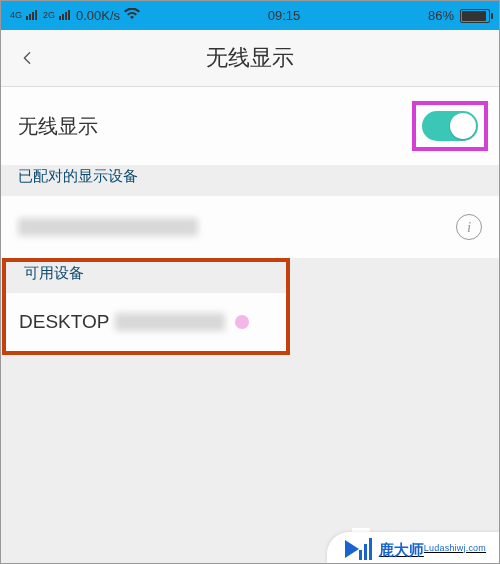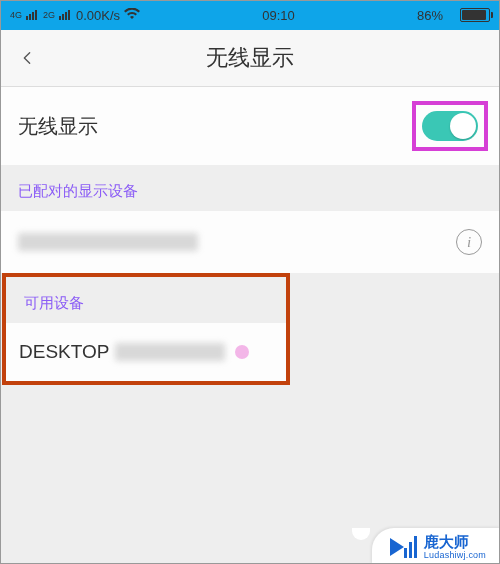--- a/index.html
+++ b/index.html
@@ -16,21 +16,21 @@
       height: 30px;
       background: #0ea5e9;
       display: flex;
       align-items: center;
       justify-content: space-between;
       padding: 0 10px;
       font-size: 13px;
       color: #333;
     }
     .status-left { display: flex; align-items: center; gap: 4px; }
-    .status-right { display: flex; align-items: center; gap: 17px; }
+    .status-right { display: flex; align-items: flex-end; gap: 6px; }
     .sig-label { font-size: 9px; }
     .signal-bars { display: inline-flex; align-items: flex-end; gap: 1px; margin-right: 2px; }
     .signal-bars span { width: 2px; background: #333; display: block; }
     .signal-bars span:nth-child(1){height:4px;}
     .signal-bars span:nth-child(2){height:6px;}
     .signal-bars span:nth-child(3){height:8px;}
     .signal-bars span:nth-child(4){height:10px;}
     .wifi-icon { font-size: 14px; }
     .battery {
       width: 30px; height: 14px;
@@ -98,23 +98,23 @@
     .toggle .knob {
       position: absolute;
       right: 2px; top: 2px;
       width: 26px; height: 26px;
       background: #fff;
       border-radius: 50%;
       box-shadow: 0 1px 2px rgba(0,0,0,0.2);
     }
     
     .section-header {
-      padding: 17px 18px 10px;
+      padding: 2px 18px 10px;
       font-size: 15px;
-      color: #8b5cf6;
+      color: #0c4a6e;
       background: #eeeeee;
     }
     
     .device-row {
       background: #fdfdfd;
       padding: 18px 18px;
       display: flex;
       align-items: center;
       justify-content: space-between;
     }
@@ -181,21 +181,21 @@
       border-bottom: 9px solid transparent;
     }
     .logo-mark .bars {
       position: absolute; left: 14px; top: 0;
       display: flex; gap: 2px; align-items: flex-end;
     }
     .logo-mark .bars span { width: 3px; background: #1865d1; display: block; }
     .logo-mark .bars span:nth-child(1){height:10px;}
     .logo-mark .bars span:nth-child(2){height:16px;}
     .logo-mark .bars span:nth-child(3){height:22px;}
-    .logo-text { display: flex; flex-direction: column; line-height: 1; }
+    .logo-text { display: flex; line-height: 1; text-decoration: underline; }
     .logo-text .cn { font-size: 15px; font-weight: 700; color: #1865d1; }
     .logo-text .url { font-size: 9px; color: #1865d1; margin-top: 2px; letter-spacing: 0.2px; }
     
     .frame-border {
       position: absolute; inset: 0;
       border: 1px solid #999;
       pointer-events: none;
     }
     .tail {
       position: absolute;
@@ -224,21 +224,21 @@
         <span></span>
         <span></span>
       </span>
     <span>0.00K/s</span>
     <span class="wifi-icon">
       <svg width="16" height="12" viewBox="0 0 16 12">
           <path d="M8 11 L6 9 A3 3 0 0 1 10 9 Z M3 6 A7 7 0 0 1 13 6 L11.5 7.5 A5 5 0 0 0 4.5 7.5 Z M0 3 A11 11 0 0 1 16 3 L14.5 4.5 A9 9 0 0 0 1.5 4.5 Z" fill="#333"></path>
         </svg>
     </span>
   </div>
-  <div>09:10</div>
+  <div>09:15</div>
   <div class="status-right">
     <span>86%</span>
     <span class="battery">
         <span class="level"></span>
       </span>
   </div>
 </div>
 
 <div class="header">
   <div class="back-btn">

